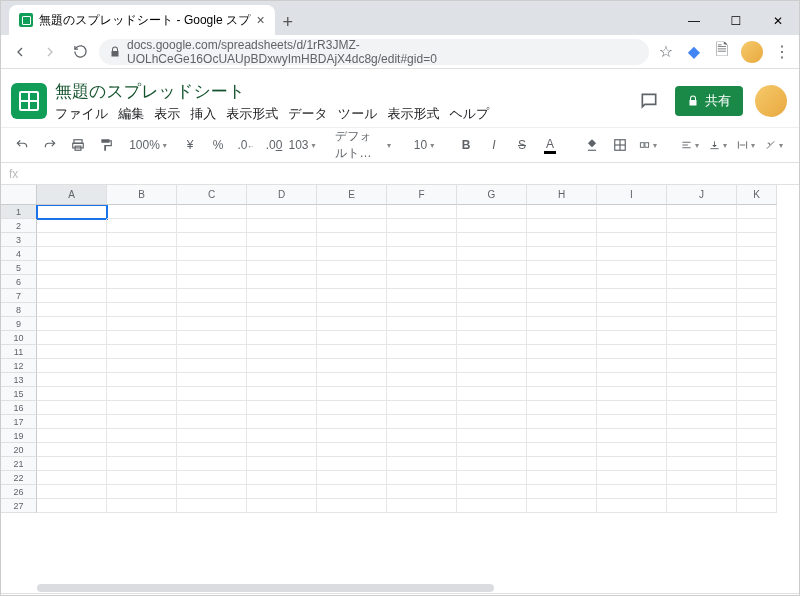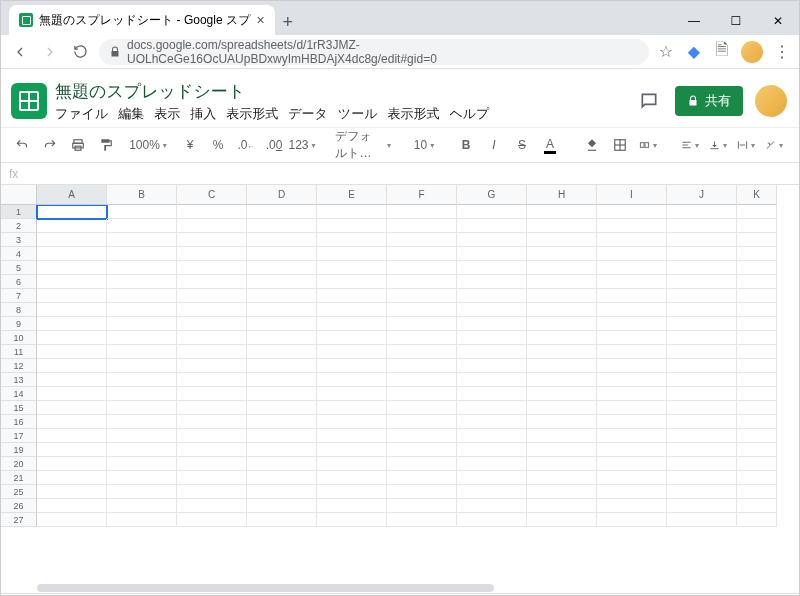--- a/index.html
+++ b/index.html
@@ -165,21 +165,21 @@
         <path d="M18 4V2H4v6h14V6h2v6H9v10h3V14h10V4z"></path>
       </svg>
     </div>
   <div class="sep"></div>
   <div class="tbtn dd">100%</div>
   <div class="sep"></div>
   <div class="tbtn">¥</div>
   <div class="tbtn">%</div>
   <div class="tbtn">.0<sub style="font-size:7px">←</sub></div>
   <div class="tbtn">.0<u>0</u></div>
-  <div class="tbtn dd">123</div>
+  <div class="tbtn dd">103</div>
   <div class="sep"></div>
   <div class="tbtn dd" style="min-width:60px">デフォルト…</div>
   <div class="sep"></div>
   <div class="tbtn dd">10</div>
   <div class="sep"></div>
   <div class="tbtn">
       <b>B</b>
     </div>
   <div class="tbtn">
       <i>I</i>
@@ -439,34 +439,20 @@
         <div class="cell" style="width: 70px;"></div>
         <div class="cell" style="width: 70px;"></div>
         <div class="cell" style="width: 70px;"></div>
         <div class="cell" style="width: 70px;"></div>
         <div class="cell" style="width: 70px;"></div>
         <div class="cell" style="width: 70px;"></div>
         <div class="cell" style="width: 70px;"></div>
         <div class="cell" style="width: 40px;"></div>
       </div>
       <div class="row">
-        <div class="rh">14</div>
-        <div class="cell" style="width: 70px;"></div>
-        <div class="cell" style="width: 70px;"></div>
-        <div class="cell" style="width: 70px;"></div>
-        <div class="cell" style="width: 70px;"></div>
-        <div class="cell" style="width: 70px;"></div>
-        <div class="cell" style="width: 70px;"></div>
-        <div class="cell" style="width: 70px;"></div>
-        <div class="cell" style="width: 70px;"></div>
-        <div class="cell" style="width: 70px;"></div>
-        <div class="cell" style="width: 70px;"></div>
-        <div class="cell" style="width: 40px;"></div>
-      </div>
-      <div class="row">
         <div class="rh">15</div>
         <div class="cell" style="width: 70px;"></div>
         <div class="cell" style="width: 70px;"></div>
         <div class="cell" style="width: 70px;"></div>
         <div class="cell" style="width: 70px;"></div>
         <div class="cell" style="width: 70px;"></div>
         <div class="cell" style="width: 70px;"></div>
         <div class="cell" style="width: 70px;"></div>
         <div class="cell" style="width: 70px;"></div>
         <div class="cell" style="width: 70px;"></div>
@@ -537,21 +523,21 @@
         <div class="cell" style="width: 70px;"></div>
         <div class="cell" style="width: 70px;"></div>
         <div class="cell" style="width: 70px;"></div>
         <div class="cell" style="width: 70px;"></div>
         <div class="cell" style="width: 70px;"></div>
         <div class="cell" style="width: 70px;"></div>
         <div class="cell" style="width: 70px;"></div>
         <div class="cell" style="width: 40px;"></div>
       </div>
       <div class="row">
-        <div class="rh">25</div>
+        <div class="rh">22</div>
         <div class="cell" style="width: 70px;"></div>
         <div class="cell" style="width: 70px;"></div>
         <div class="cell" style="width: 70px;"></div>
         <div class="cell" style="width: 70px;"></div>
         <div class="cell" style="width: 70px;"></div>
         <div class="cell" style="width: 70px;"></div>
         <div class="cell" style="width: 70px;"></div>
         <div class="cell" style="width: 70px;"></div>
         <div class="cell" style="width: 70px;"></div>
         <div class="cell" style="width: 70px;"></div>

